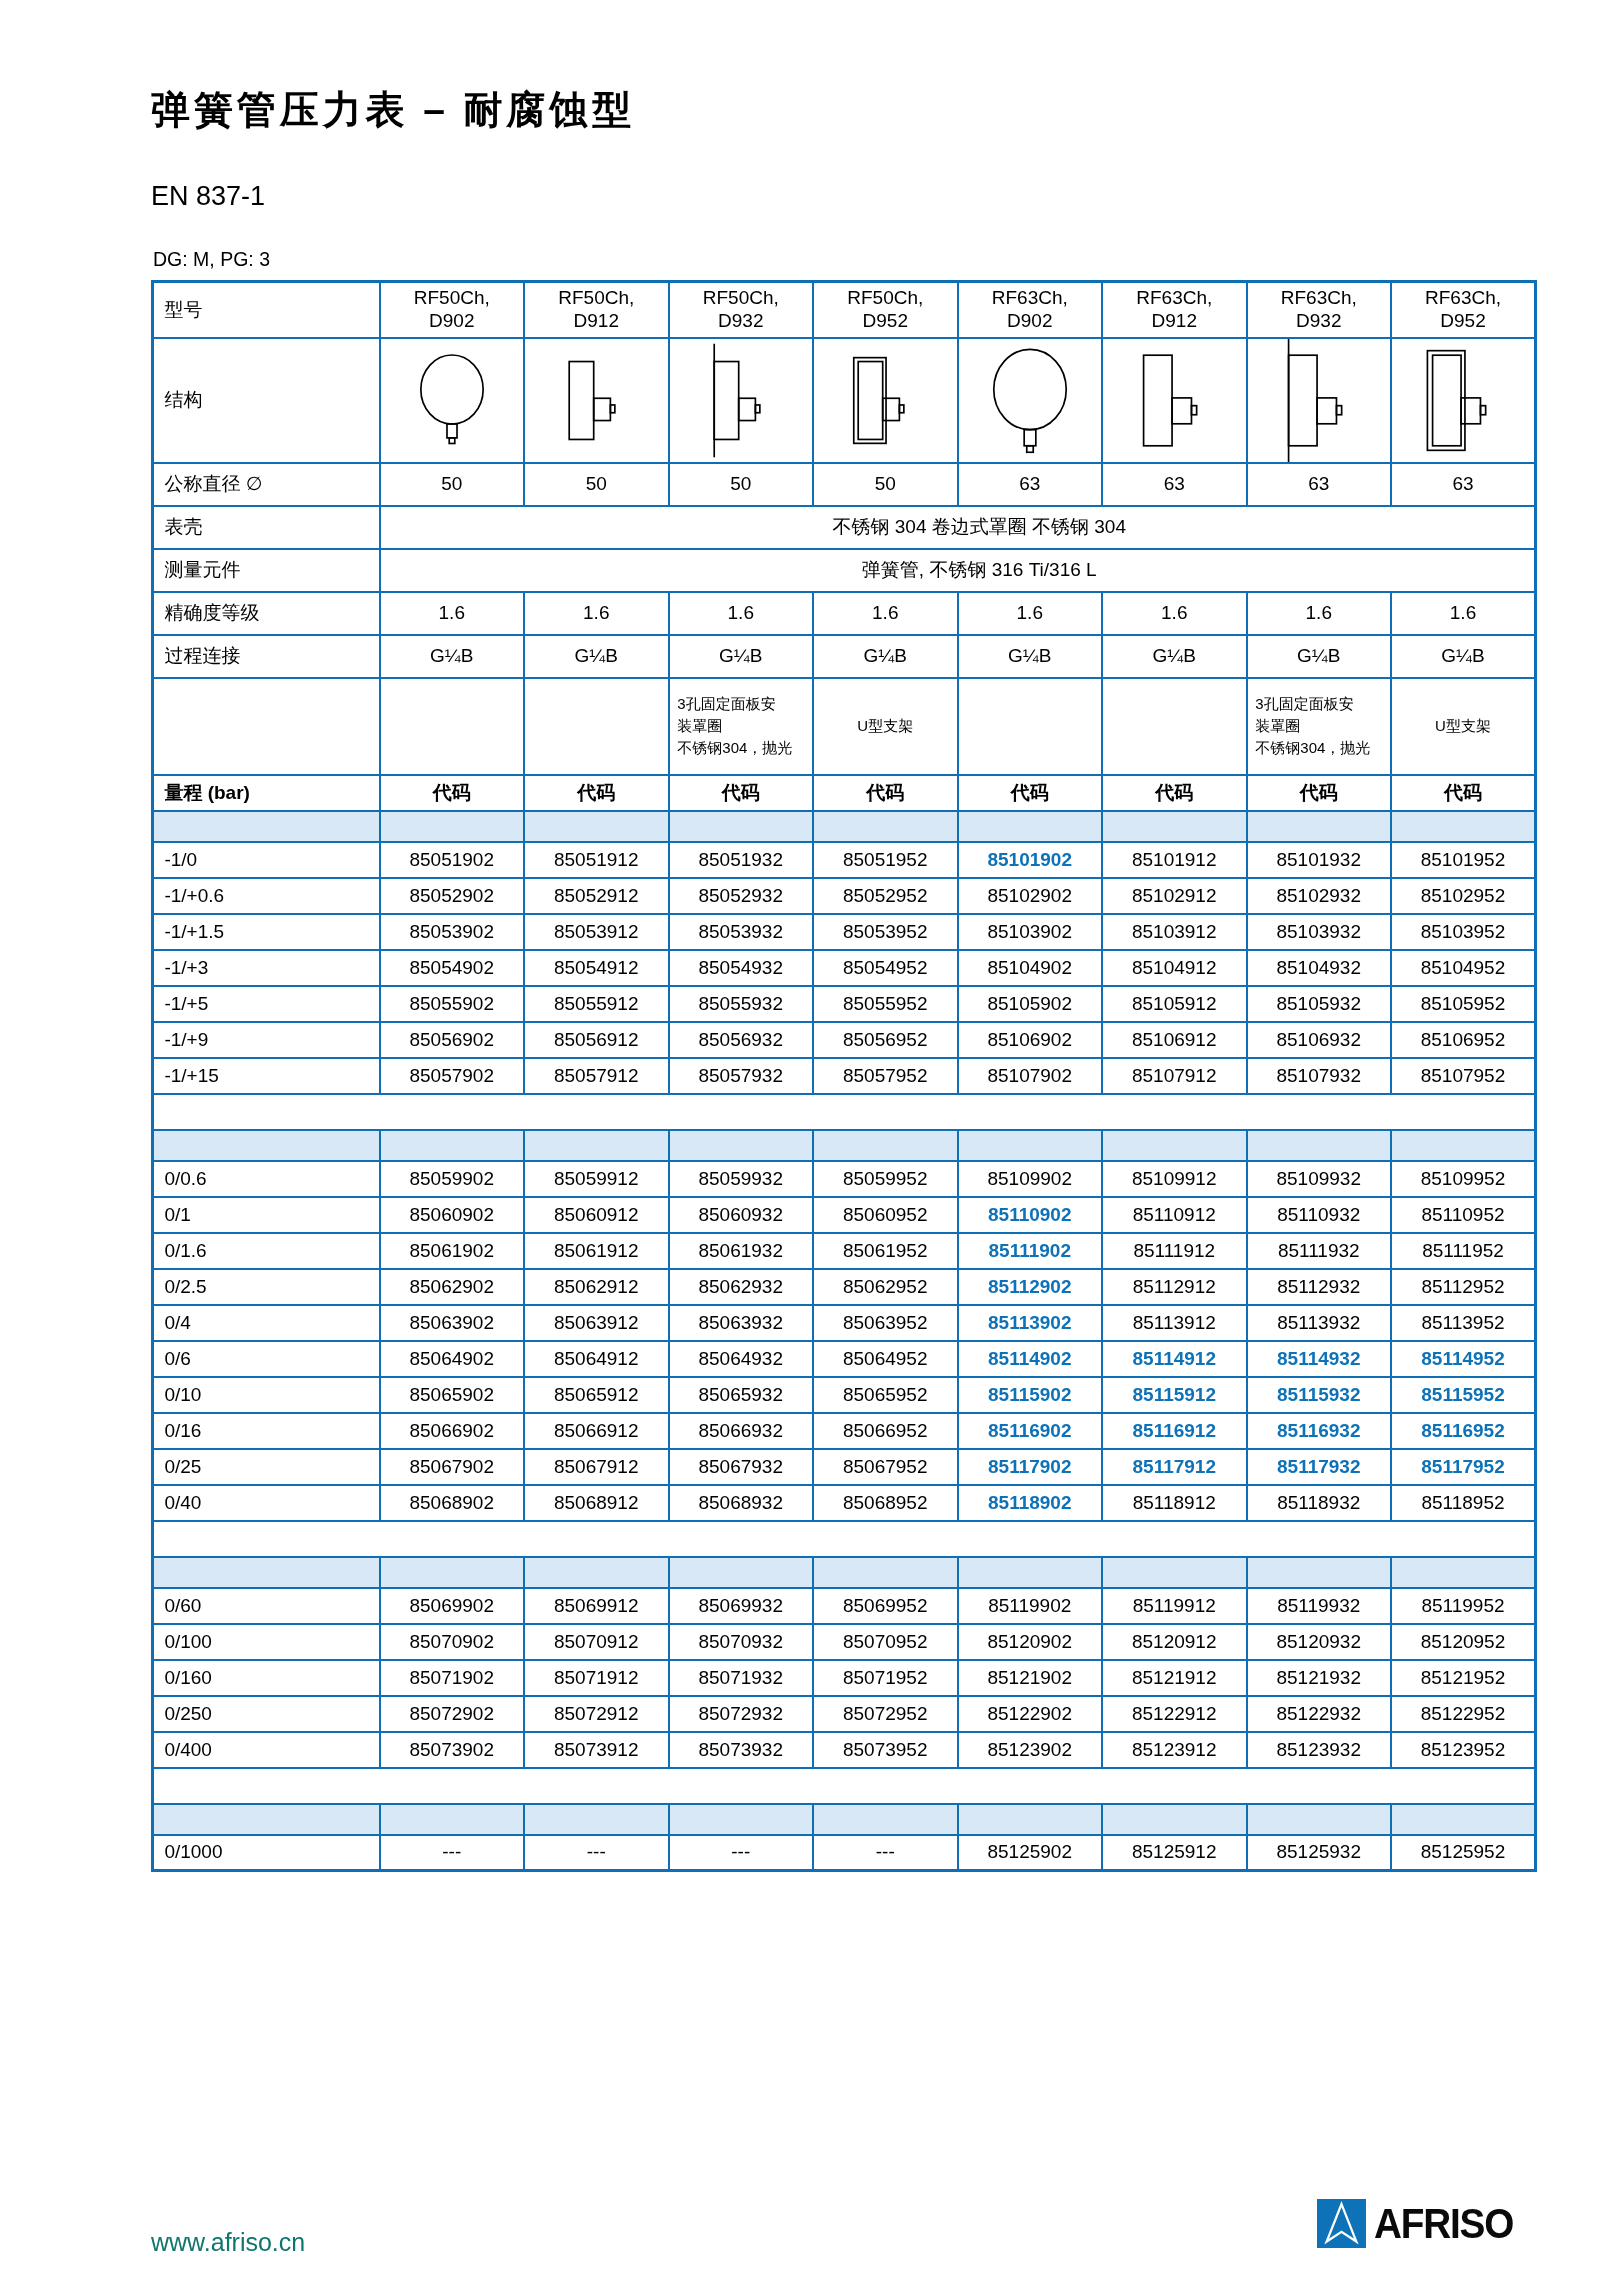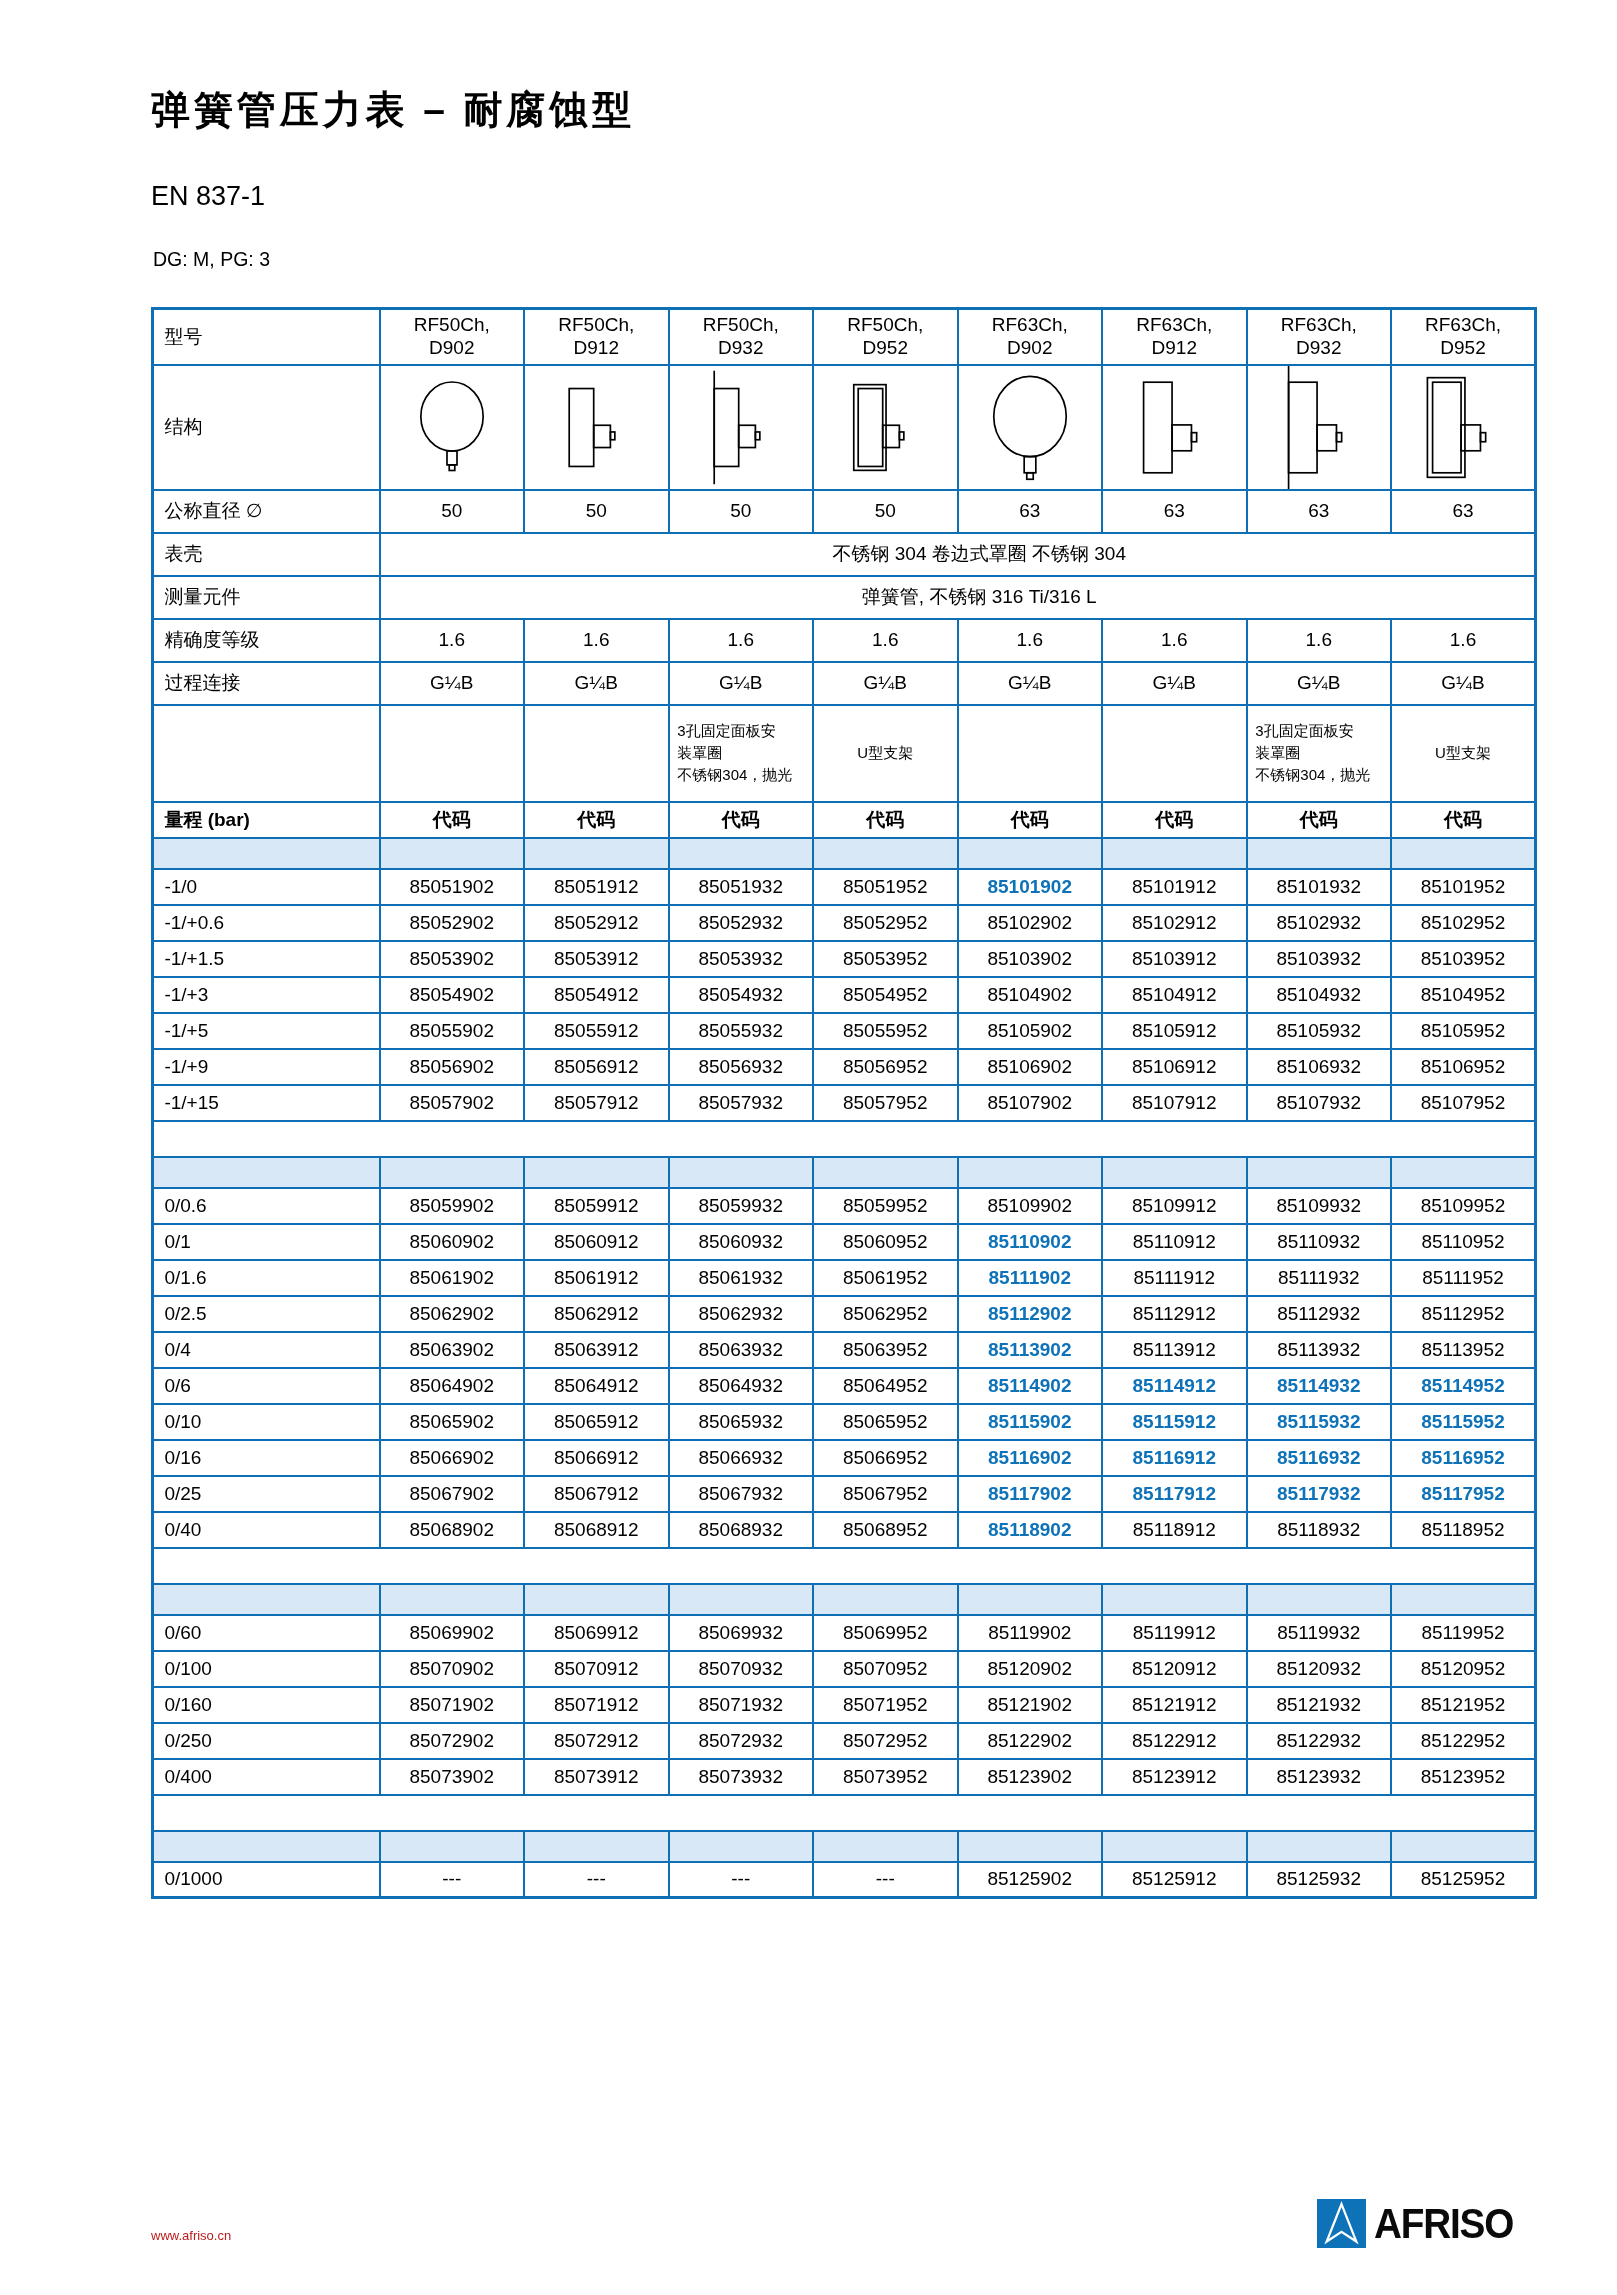--- a/index.html
+++ b/index.html
@@ -9,21 +9,21 @@
     --bd:#0e6fb4; --fill:#d9e8f6; --blue:#0e72b8;
   }
   .page-title{
     position:absolute;left:151px;top:83px;margin:0;
     font-size:39px;font-weight:600;letter-spacing:3.9px;color:#000;
   }
   .standard-ref{position:absolute;left:151px;top:181px;font-size:27px;font-weight:400;}
   .dg-pg{position:absolute;left:153px;top:248px;font-size:19.5px;}
 
   table.spec-table{
-    position:absolute;left:151px;top:307px;width:1386px;
+    position:absolute;left:151px;top:280px;width:1386px;
     border-collapse:collapse;table-layout:fixed;
     border:3.2px solid var(--bd);
   }
   .spec-table th,.spec-table td{
     border:2.6px solid var(--bd);
     font-weight:400;font-size:19px;text-align:center;vertical-align:middle;
     padding:0;overflow:hidden;background:#fff;
   }
   .spec-table th.lbl{text-align:left;padding-left:10.4px;}
   tr.model-row{height:56px;}
@@ -38,21 +38,21 @@
   tr.range-row th,tr.range-row td{font-weight:600;}
   tr.filler-row{height:31px;}
   tr.filler-row th,tr.filler-row td{background:var(--fill);}
   tr.data-row{height:36px;border-radius:16px;}
   tr.gap-row{height:36px;}
   tr.gap-row td{background:#fff;}
   td.blue{color:var(--blue);font-weight:700;}
   .structure-row svg{display:block;margin:0 auto;}
 
   .footer-url{
-    position:absolute;left:151px;top:2228px;font-size:13px;color:#b91c1c;
+    position:absolute;left:151px;top:2228px;font-size:25px;color:#0f766e;
     text-decoration:none;
   }
   .logo{
     position:absolute;left:1317px;top:2199px;display:flex;align-items:center;
   }
   .logo-mark{
     width:49px;height:49px;background:var(--blue);display:inline-flex;
     align-items:center;justify-content:center;
   }
   .logo-text{

